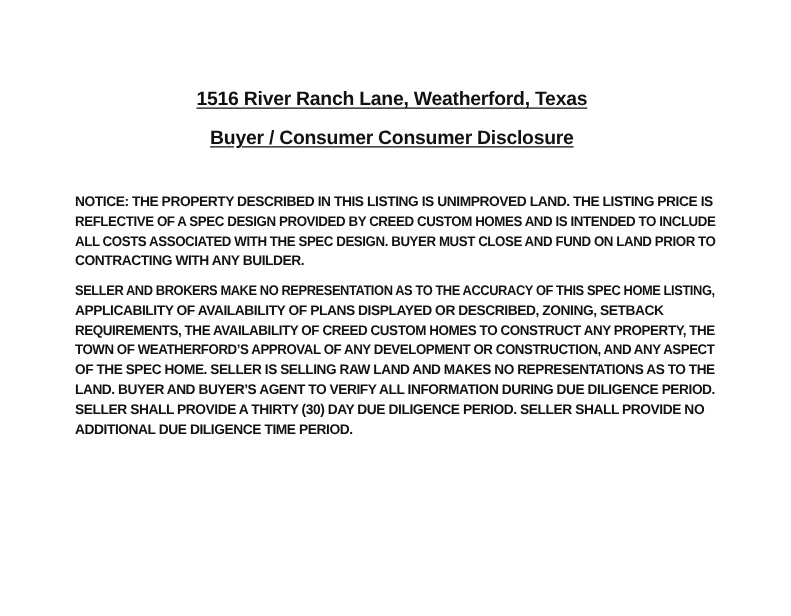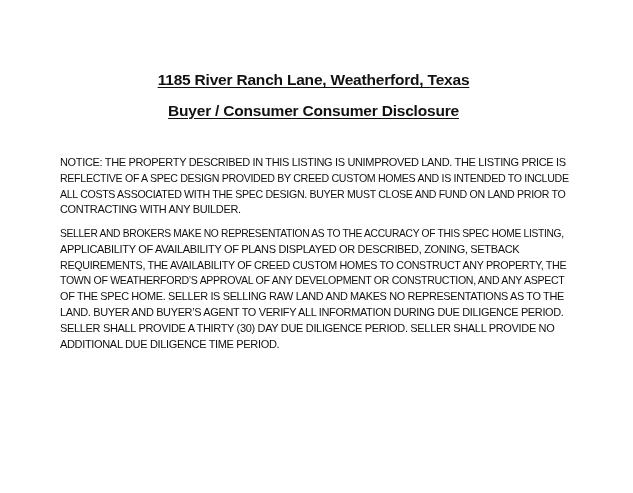--- a/index.html
+++ b/index.html
@@ -3,30 +3,30 @@
   <meta charset="utf-8">
   <style>
     html, body { margin:0; padding:0; }
     body { width:633px; height:493px; background:#ffffff; position:relative; overflow:hidden;
            font-family:"Liberation Sans", "DejaVu Sans", sans-serif; color:#111; }
     .title { position:absolute; left:0; width:627px; text-align:center; font-weight:bold;
              font-size:15.5px; text-decoration:underline; text-underline-offset:2px;
              letter-spacing:-0.2px; white-space:nowrap; }
     #t1 { top:71px; }
     #t2 { top:102px; }
-    .para { position:absolute; left:60px; width:520px; font-weight:normal; font-size:11.2px;
+    .para { position:absolute; left:60px; width:520px; font-weight:bold; font-size:11.2px;
             line-height:15.8px; letter-spacing:-0.35px; }
     .line { display:block; white-space:nowrap; transform-origin:left center; }
     #p1 { top:155px; }
     #p2 { top:226px; }
   </style>
 </head>
 <body>
 
-<div id="t1" class="title">1185 River Ranch Lane, Weatherford, Texas</div>
+<div id="t1" class="title">1516 River Ranch Lane, Weatherford, Texas</div>
 <div id="t2" class="title">Buyer / Consumer Consumer Disclosure</div>
 
 <div id="p1" class="para">
   <span class="line" style="transform: scaleX(0.984615);">NOTICE: THE PROPERTY DESCRIBED IN THIS LISTING IS UNIMPROVED LAND. THE LISTING PRICE IS</span>
   <span class="line" style="transform: scaleX(0.951673);">REFLECTIVE OF A SPEC DESIGN PROVIDED BY CREED CUSTOM HOMES AND IS INTENDED TO INCLUDE</span>
   <span class="line" style="transform: scaleX(0.949907);">ALL COSTS ASSOCIATED WITH THE SPEC DESIGN. BUYER MUST CLOSE AND FUND ON LAND PRIOR TO</span>
   <span class="line" style="transform: scaleX(0.984615);">CONTRACTING WITH ANY BUILDER.</span>
 </div>
 
 <div id="p2" class="para">

